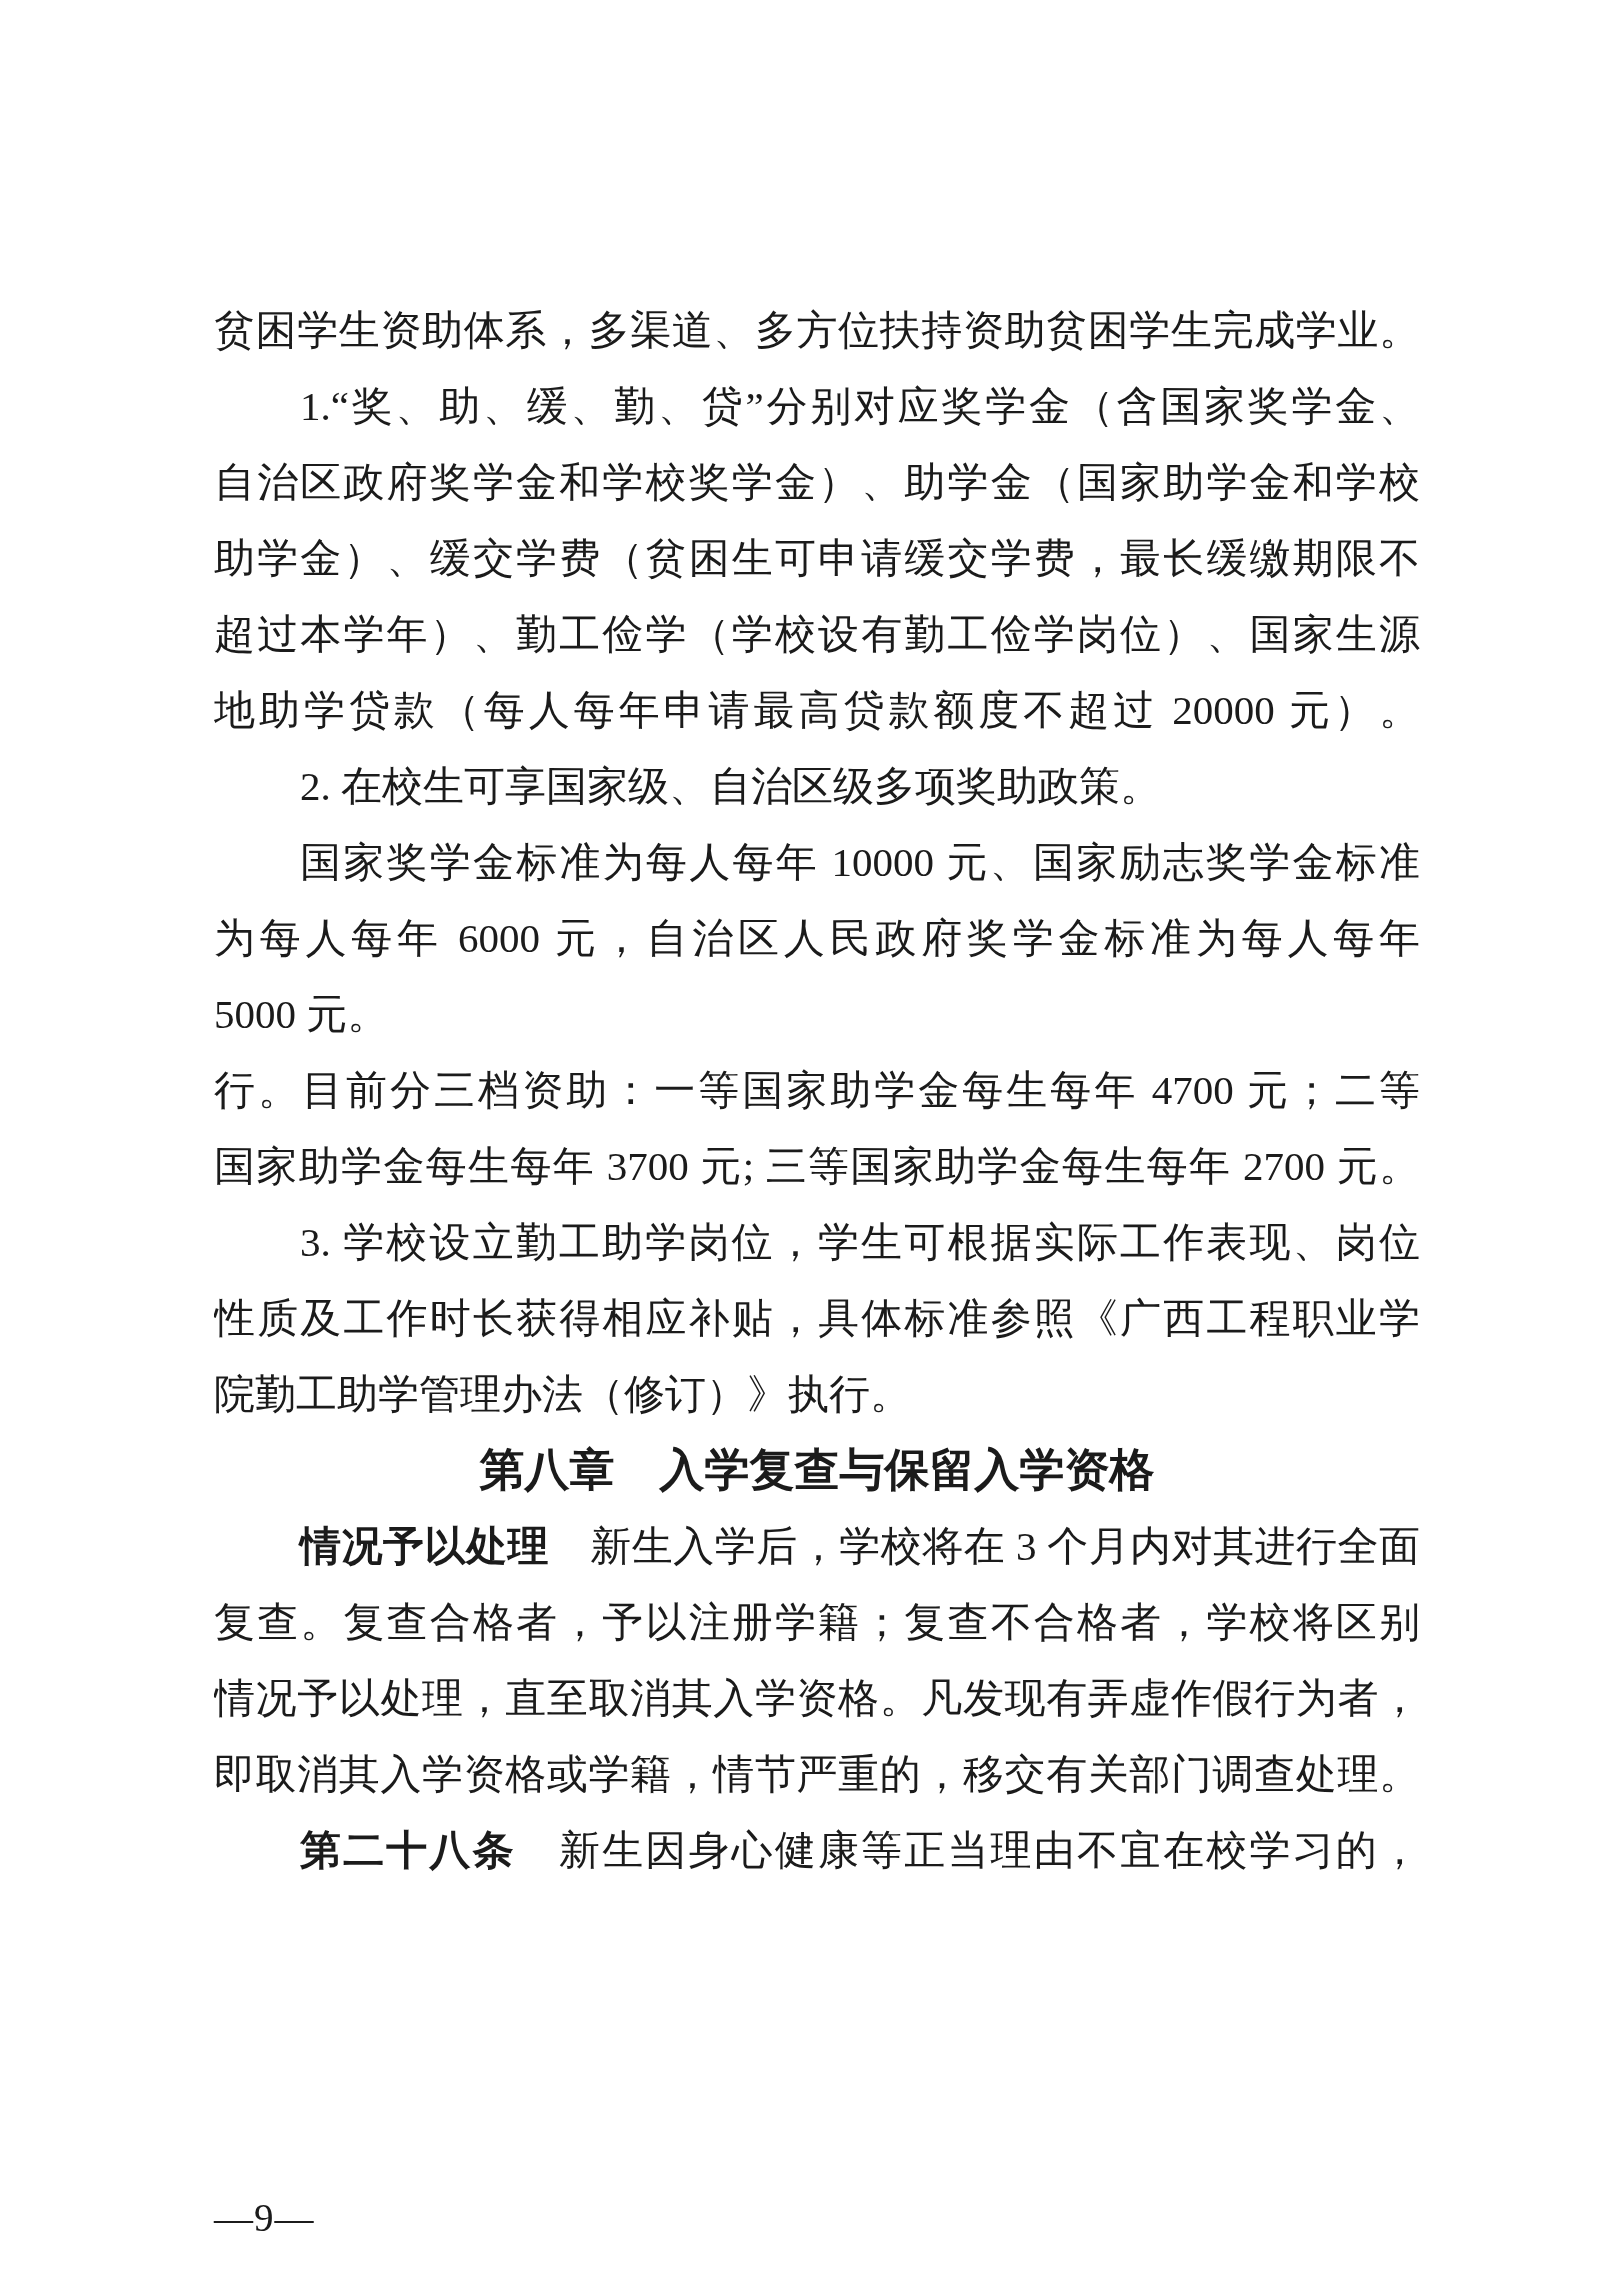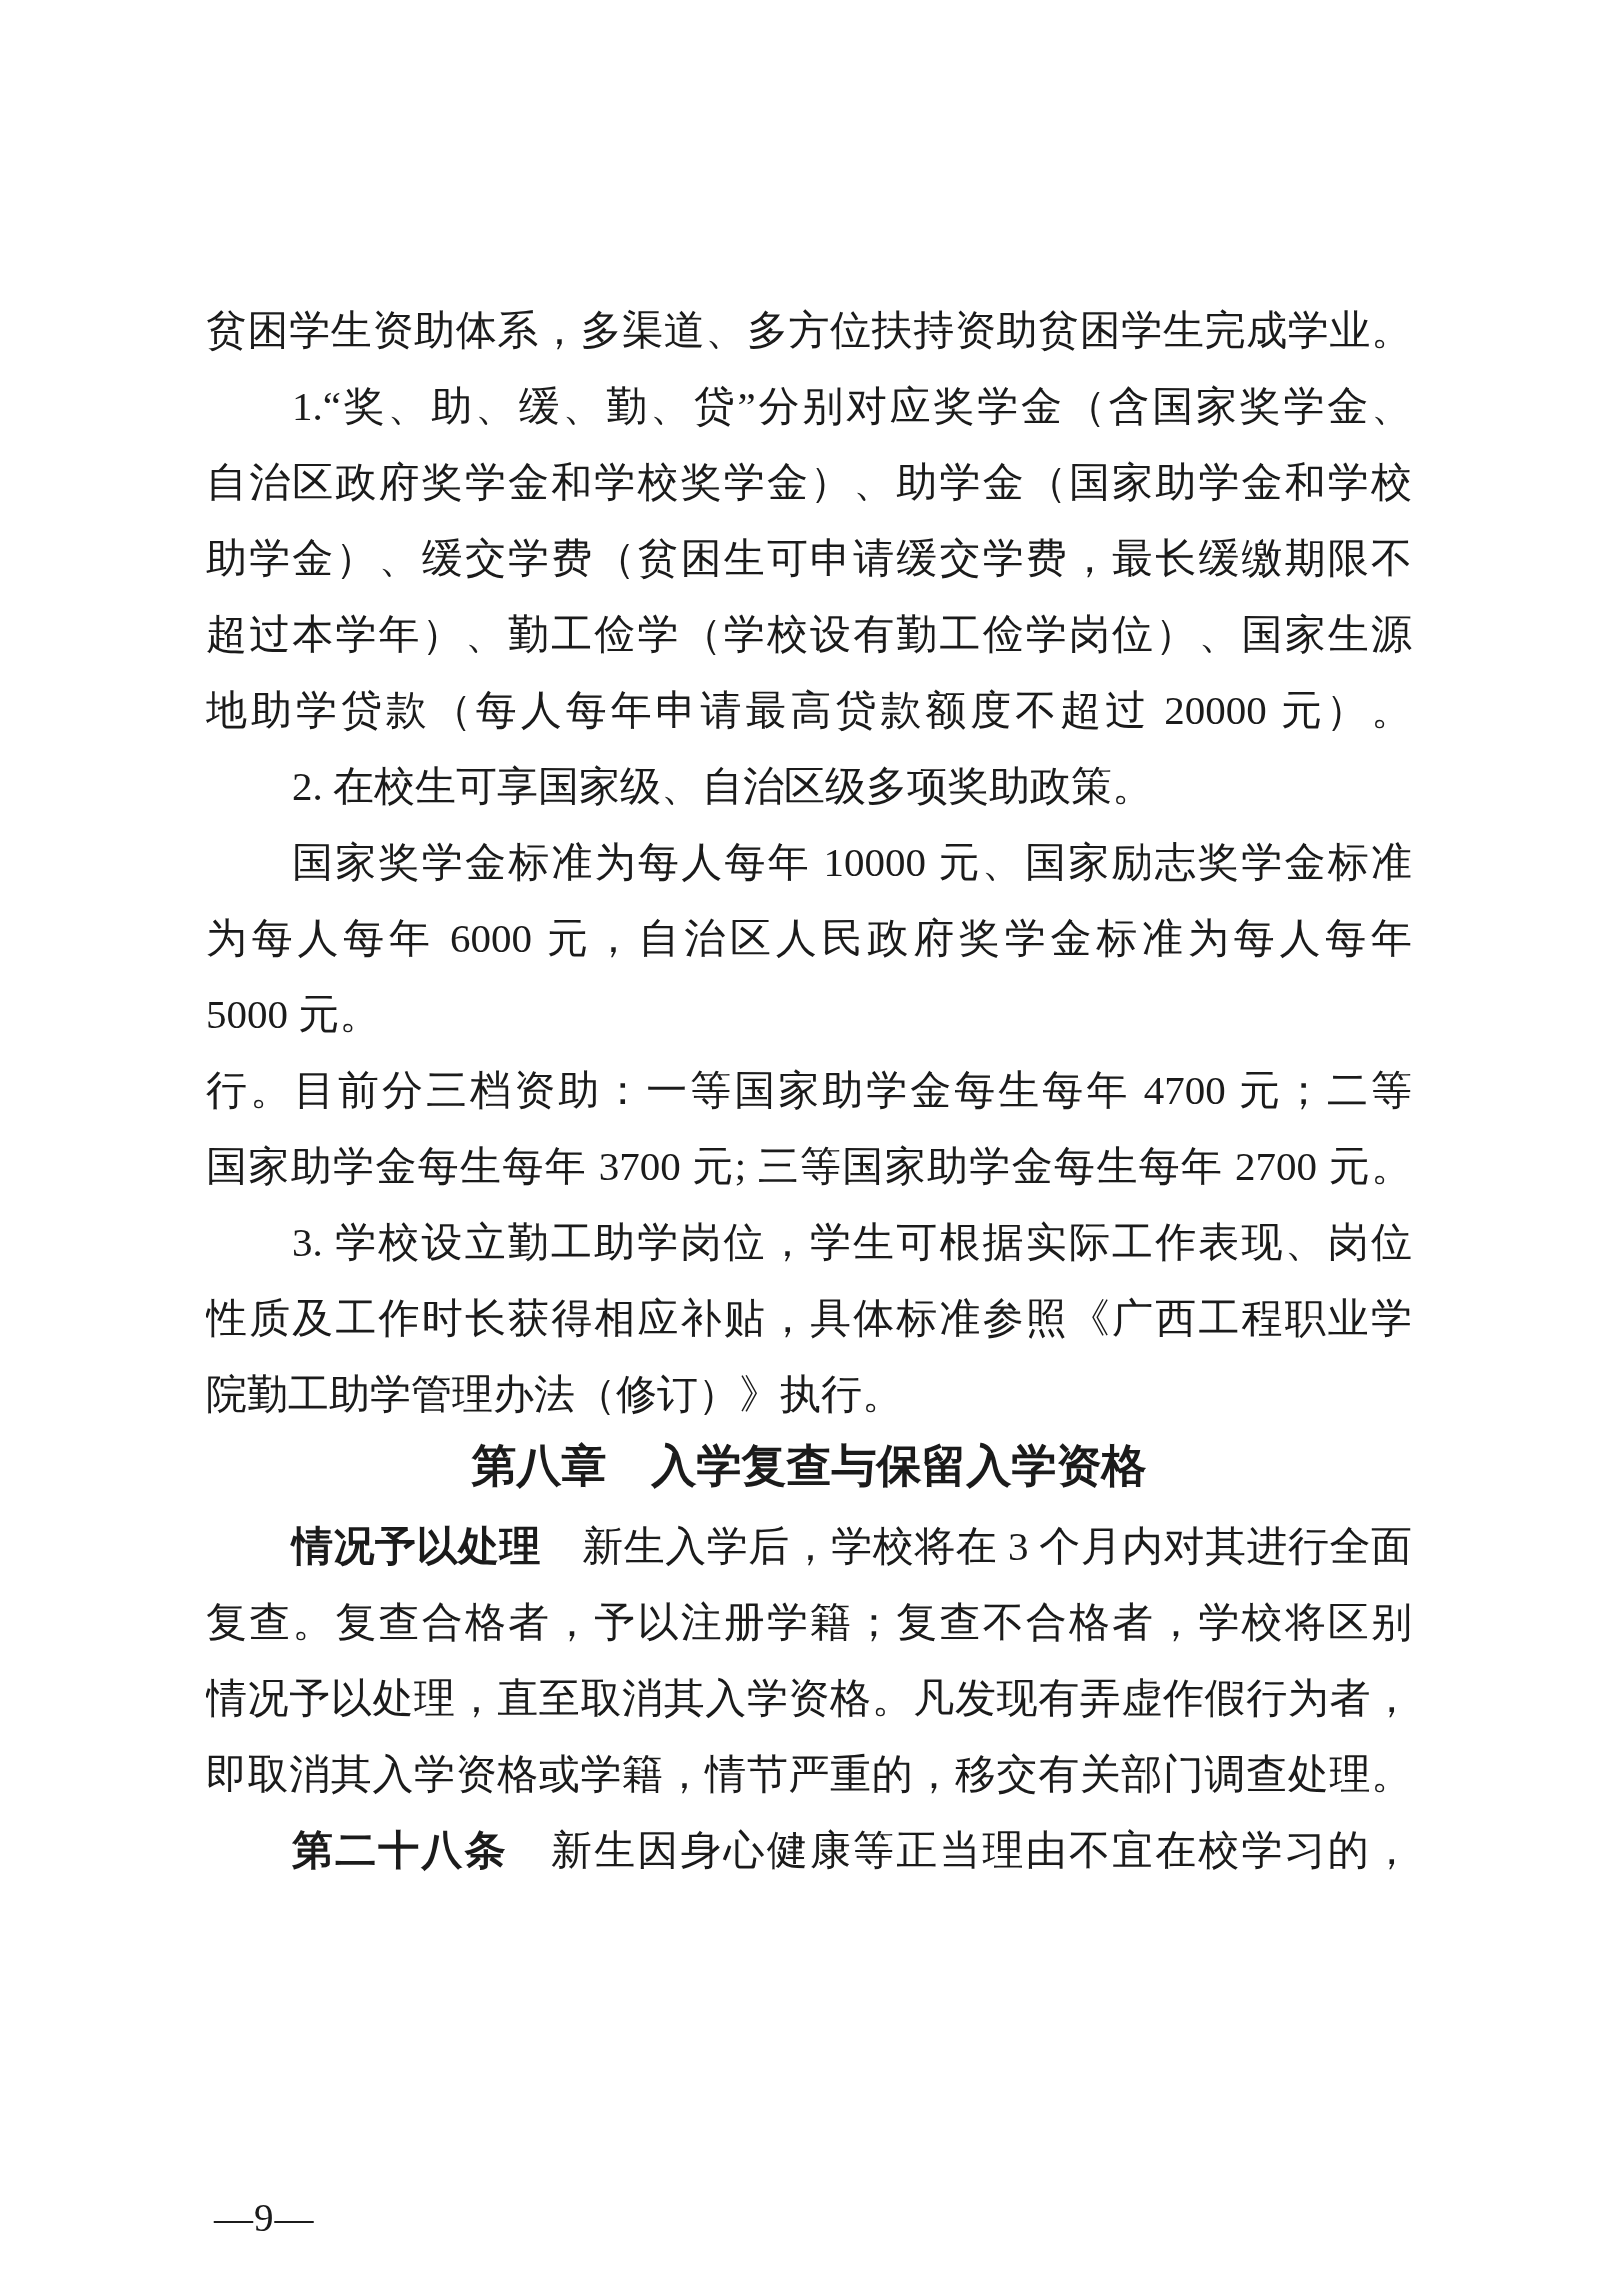--- a/index.html
+++ b/index.html
@@ -3,38 +3,38 @@
 <meta charset="utf-8">
 <style>
   html,body{margin:0;padding:0;}
   body{
     width:1621px;height:2293px;position:relative;
     background:#ffffff;
     font-family:"Liberation Serif", serif;
     overflow:hidden;
   }
   .doc-body{
-    position:absolute;left:206px;top:292px;width:1206px;
+    position:absolute;left:214px;top:292px;width:1206px;
     color:#1b1b1b;
   }
   .line{
     height:76px;line-height:76px;font-size:41px;
     text-align:justify;text-align-last:justify;
     -moz-text-align-last:justify;
     text-justify:inter-character;
     overflow:hidden;
   }
   .line.nofill{text-align:center;text-align-last:left;-moz-text-align-last:left;}
   .line.indent{padding-left:86px;}
   .line .b{
     font-family:"Liberation Sans", sans-serif;
     font-weight:700;
   }
   .line.heading{
-    font-family:Liberation Mono, monospace;
+    font-family:Liberation Serif, serif;
     font-weight:700;font-size:45px;
     text-align:center;text-align-last:center;-moz-text-align-last:center;
     padding-left:0;
   }
   .page-footer{
     position:absolute;left:214px;top:2192px;height:51px;line-height:51px;
     font-size:39px;color:#1b1b1b;letter-spacing:1px;
     font-family:"Liberation Serif", serif;
   }
 </style>

